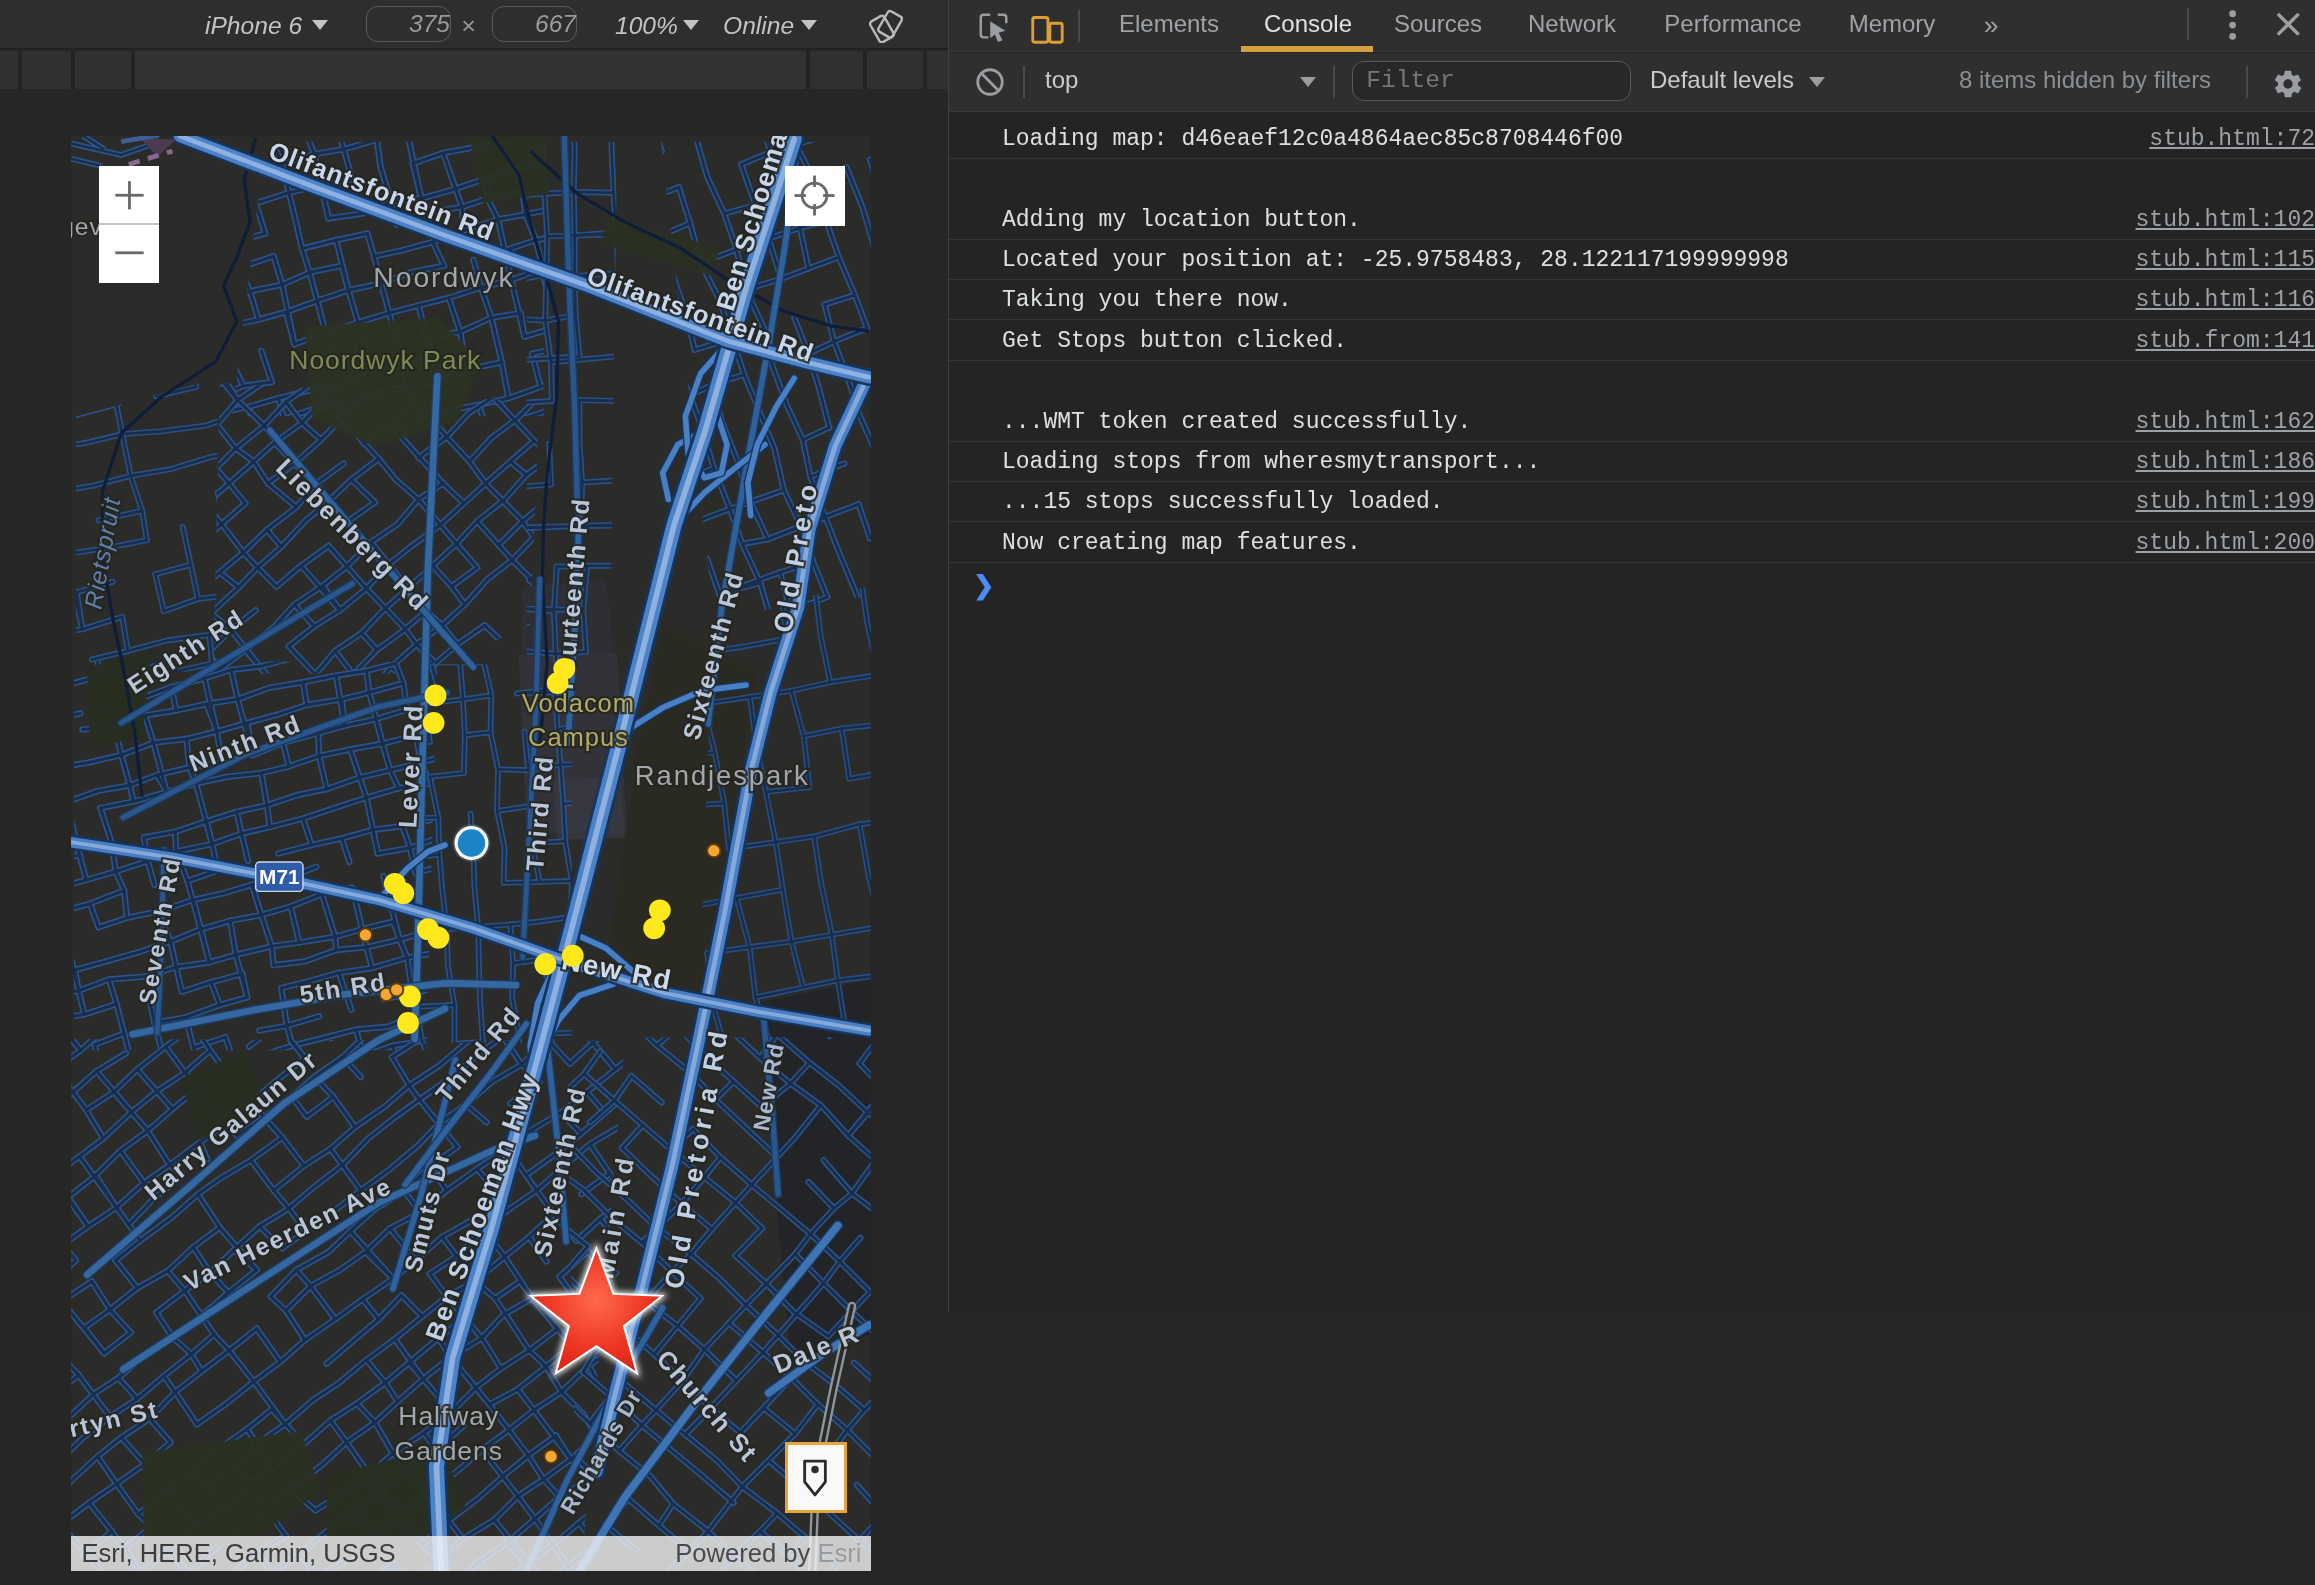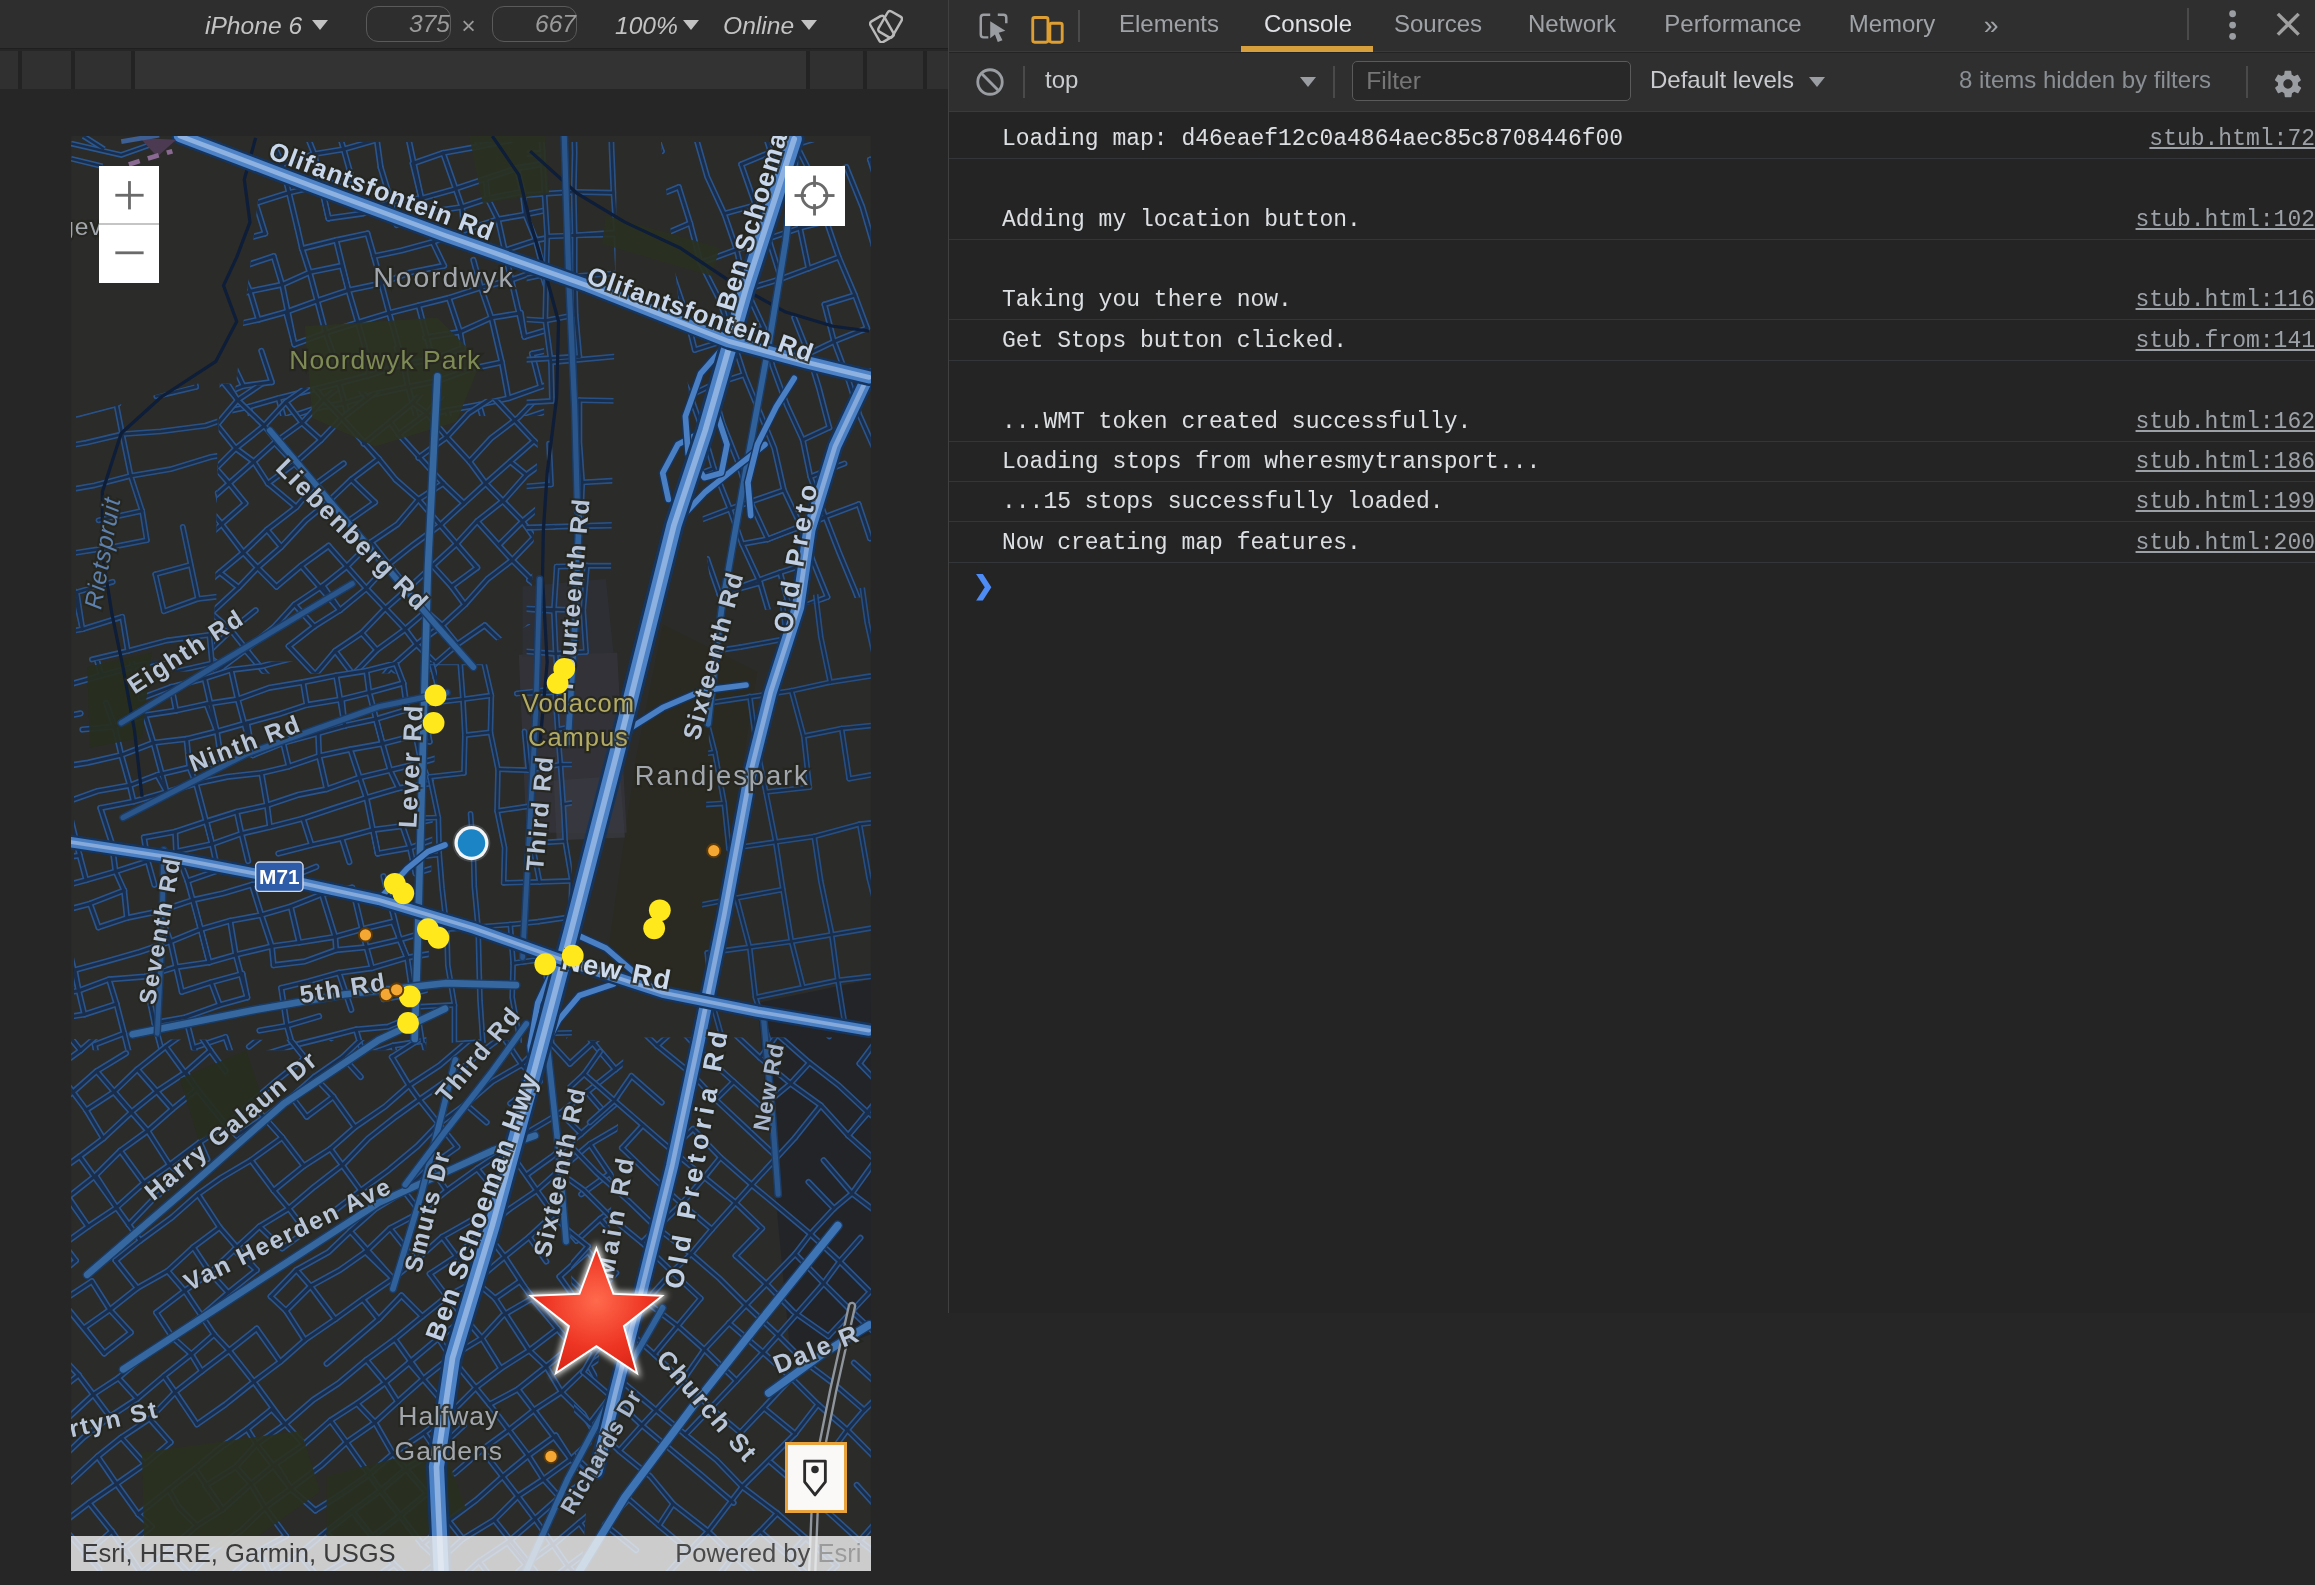--- a/index.html
+++ b/index.html
@@ -24,21 +24,21 @@
 #attrib .pow i { font-style:normal; color:#9b9b9b; }
 
 #dt { left:948px; top:0; width:1367px; height:1313px; background:#242424; border-left:1.9px solid #404040; }
 #dtbar { position:absolute; left:0; top:0; width:100%; height:52px; background:#2f2f2f; border-bottom:0.9px solid #3a3a3a; }
 .tab { position:absolute; top:10.4px; font-size:24px; color:#9fa3a7; transform:translateX(-50%); }
 .tab.act { color:#dfe1e4; }
 #underline { position:absolute; left:292px; top:46px; width:132px; height:5.7px; background:#d8a03c; }
 #ctbar { position:absolute; left:0; top:53px; width:100%; height:59px; background:#2f2f2f; border-bottom:0.9px solid #3a3a3a; }
 .vsep { position:absolute; top:13.2px; width:1.9px; height:32px; background:#4a4a4a; }
 #filterbox { position:absolute; left:403px; top:7.6px; width:279px; height:40px; border:0.9px solid #5a5a5a;
-              border-radius:5px; color:#767676; font-size:24.6px; line-height:38px; padding-left:13.2px; background:#282828; }
+              border-radius:12px; color:#767676; font-size:24.6px; line-height:38px; padding-left:13.2px; background:#282828;font-family:Liberation Mono, monospace; }
 .ctxt { position:absolute; top:13.2px; font-size:24px; color:#c9cbce; }
 .cgray { color:#8a8f94; }
 .crow { position:absolute; left:0; width:100%; height:40px; border-bottom:0.9px solid #333638;
          display:flex; align-items:center; justify-content:space-between;
          padding-left:53px; }
 .cmsg { font-size:23px; color:#dde0e3; font-family:"Liberation Mono", monospace; white-space:pre; }
 .clink { font-size:23px; color:#9ba1a6; font-family:"Liberation Mono", monospace; text-decoration:underline; }
 #prompt { position:absolute; left:24px; top:570px; color:#4e8bf5; font-size:25.6px; font-weight:bold; }
 </style></head>
 <body>
@@ -2903,20 +2903,24 @@
     </svg>
   </div>
   <div class="crow" style="top:119px">
       <span class="cmsg">Loading map: d46eaef12c0a4864aec85c8708446f00</span>
       <span class="clink">stub.html:72</span>
     </div>
     <div class="crow" style="top:200px">
       <span class="cmsg">Adding my location button.</span>
       <span class="clink">stub.html:102</span>
     </div>
+    <div class="crow" style="top:240px">
+      <span class="cmsg">Located your position at: -25.9758483, 28.122117199999998</span>
+      <span class="clink">stub.html:115</span>
+    </div>
     <div class="crow" style="top:280px">
       <span class="cmsg">Taking you there now.</span>
       <span class="clink">stub.html:116</span>
     </div>
     <div class="crow" style="top:321px">
       <span class="cmsg">Get Stops button clicked.</span>
       <span class="clink">stub.from:141</span>
     </div>
     <div class="crow" style="top:402px">
       <span class="cmsg">...WMT token created successfully.</span>

